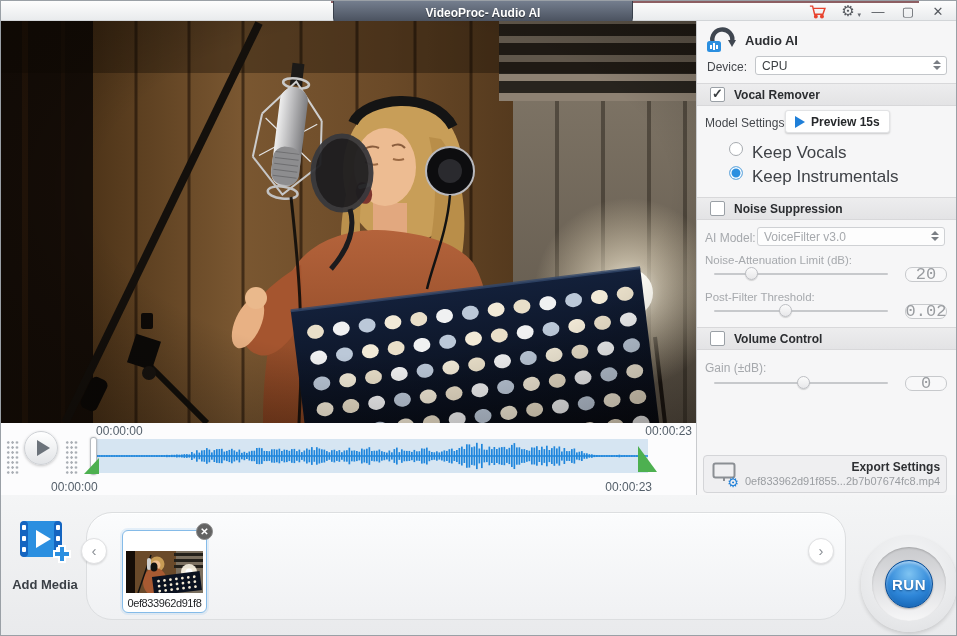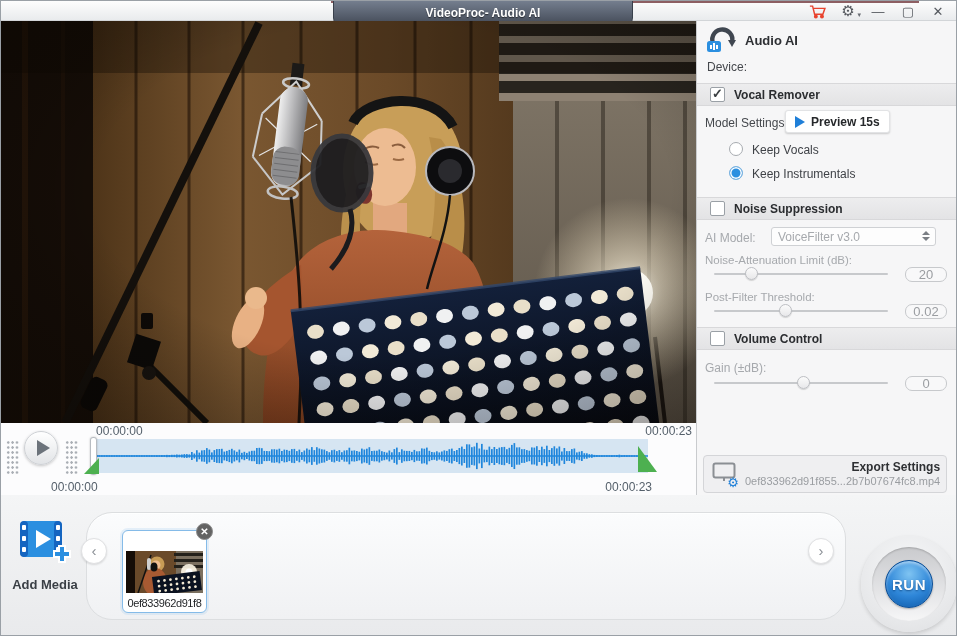--- a/index.html
+++ b/index.html
@@ -59,28 +59,28 @@
   .spin { position:absolute; right:5px; top:3px; display:flex; flex-direction:column; gap:2px; }
   .spin i { width:0; height:0; border-left:4px solid transparent; border-right:4px solid transparent; }
   .spin .up { border-bottom:4px solid #7a7e84; }
   .spin .dn { border-top:4px solid #7a7e84; }
   .preview-btn { position:absolute; height:23px; background:#fff; border:1px solid #e2e3e5; border-radius:3px;
     box-shadow:0 1px 2px rgba(0,0,0,.18); display:flex; align-items:center; gap:6px; padding:0 9px;
     font-weight:bold; font-size:12px; color:#26282b; }
   .preview-tri { width:0; height:0; border-left:10px solid #1f7fd8; border-top:6px solid transparent; border-bottom:6px solid transparent; }
   .radio { position:absolute; width:14px; height:14px; border-radius:50%; background:#fff; border:1px solid #a7abb0; }
   .radio.on { background:#2b8fe0; border-color:#7db4e0; box-shadow:inset 0 0 0 1.5px #fff; }
-  .r-label { position:absolute; font-size:12px; color:#3f4247; }
+  .r-label { position:absolute; font-size:17px; color:#3f4247; }
   .dis { color:#a6a9ad; }
   .slider { position:absolute; height:13px; }
   .slider .track { position:absolute; left:0; right:0; top:6px; height:2px; background:#c7c9cc; border-radius:1px; }
   .slider .thumb { position:absolute; top:0; width:13px; height:13px; border-radius:50%;
     background:linear-gradient(#fbfbfb,#e8e8ea); border:1px solid #bdbfc3; box-shadow:0 1px 1px rgba(0,0,0,.15); }
   .valbox { position:absolute; width:42px; height:15px; border:1px solid #c7c9cc; border-radius:7px;
-    font-size:13px; color:#9a9da1; display:flex; align-items:center; justify-content:center; background:#f8f8f9; }
+    font-size:17px; color:#9a9da1; display:flex; align-items:center; justify-content:center; background:#f8f8f9;font-family:Liberation Mono, monospace; }
   .export-box { position:absolute; left:6px; top:434px; width:244px; height:38px; background:#efeff1;
     border:1px solid #d4d5d8; border-radius:4px; display:flex; align-items:center; }
   .export-icon { position:relative; width:26px; height:24px; margin:0 9px 0 8px; }
   .export-gear { position:absolute; right:-3px; bottom:-4px; color:#1f7fd8; font-size:13px; }
   .export-texts { flex:1; line-height:1.25; }
   .export-title { font-weight:bold; font-size:12px; color:#2e3033;text-align:right; }
   .export-file { font-size:11px; color:#9a9da1; }
   .collapse { margin-right:8px; }
 
   
@@ -610,41 +610,48 @@
         <g fill="#fff">
             <rect x="3" y="20" width="2" height="4"></rect>
             <rect x="6" y="18" width="2" height="7"></rect>
             <rect x="9" y="20" width="2" height="4"></rect>
           </g>
       </svg>
     </div>
     <div class="p-abs p-title" style="left:48px; top:12px;">Audio AI</div>
 
     <div class="p-abs" style="left:10px; top:39px;">Device:</div>
+    <div class="select" style="left:58px; top:35px; width:192px;">
+      <span>CPU</span>
+      <span class="spin">
+          <i class="up"></i>
+          <i class="dn"></i>
+        </span>
+    </div>
 
     <div class="sec-head" style="top:62px;">
       <span class="checkbox on"></span>
       <span class="sec-title">Vocal Remover</span>
     </div>
     <div class="p-abs" style="left:8px; top:95px;">Model Settings:</div>
     <div class="preview-btn" style="left:88px; top:89px;">
       <span class="preview-tri"></span>
       <span>Preview 15s</span>
     </div>
     <div class="radio" style="left:32px; top:121px;"></div>
     <div class="r-label" style="left:55px; top:122px;">Keep Vocals</div>
     <div class="radio on" style="left:32px; top:145px;"></div>
     <div class="r-label" style="left:55px; top:146px;">Keep Instrumentals</div>
 
     <div class="sec-head" style="top:176px;">
       <span class="checkbox"></span>
       <span class="sec-title">Noise Suppression</span>
     </div>
     <div class="p-abs dis" style="left:8px; top:210px;">AI Model:</div>
-    <div class="select disabled" style="left:74px; top:206px; width:165px;">
+    <div class="select disabled" style="left:60px; top:206px; width:188px;">
       <span>VoiceFilter v3.0</span>
       <span class="spin">
           <i class="up"></i>
           <i class="dn"></i>
         </span>
     </div>
     <div class="p-abs dis" style="left:8px; top:233px; font-size:11.5px;">Noise-Attenuation Limit (dB):</div>
     <div class="slider" style="left:17px; top:246px; width:174px;">
       <div class="track"></div>
       <div class="thumb" style="left: calc(21% - 6px);"></div>

